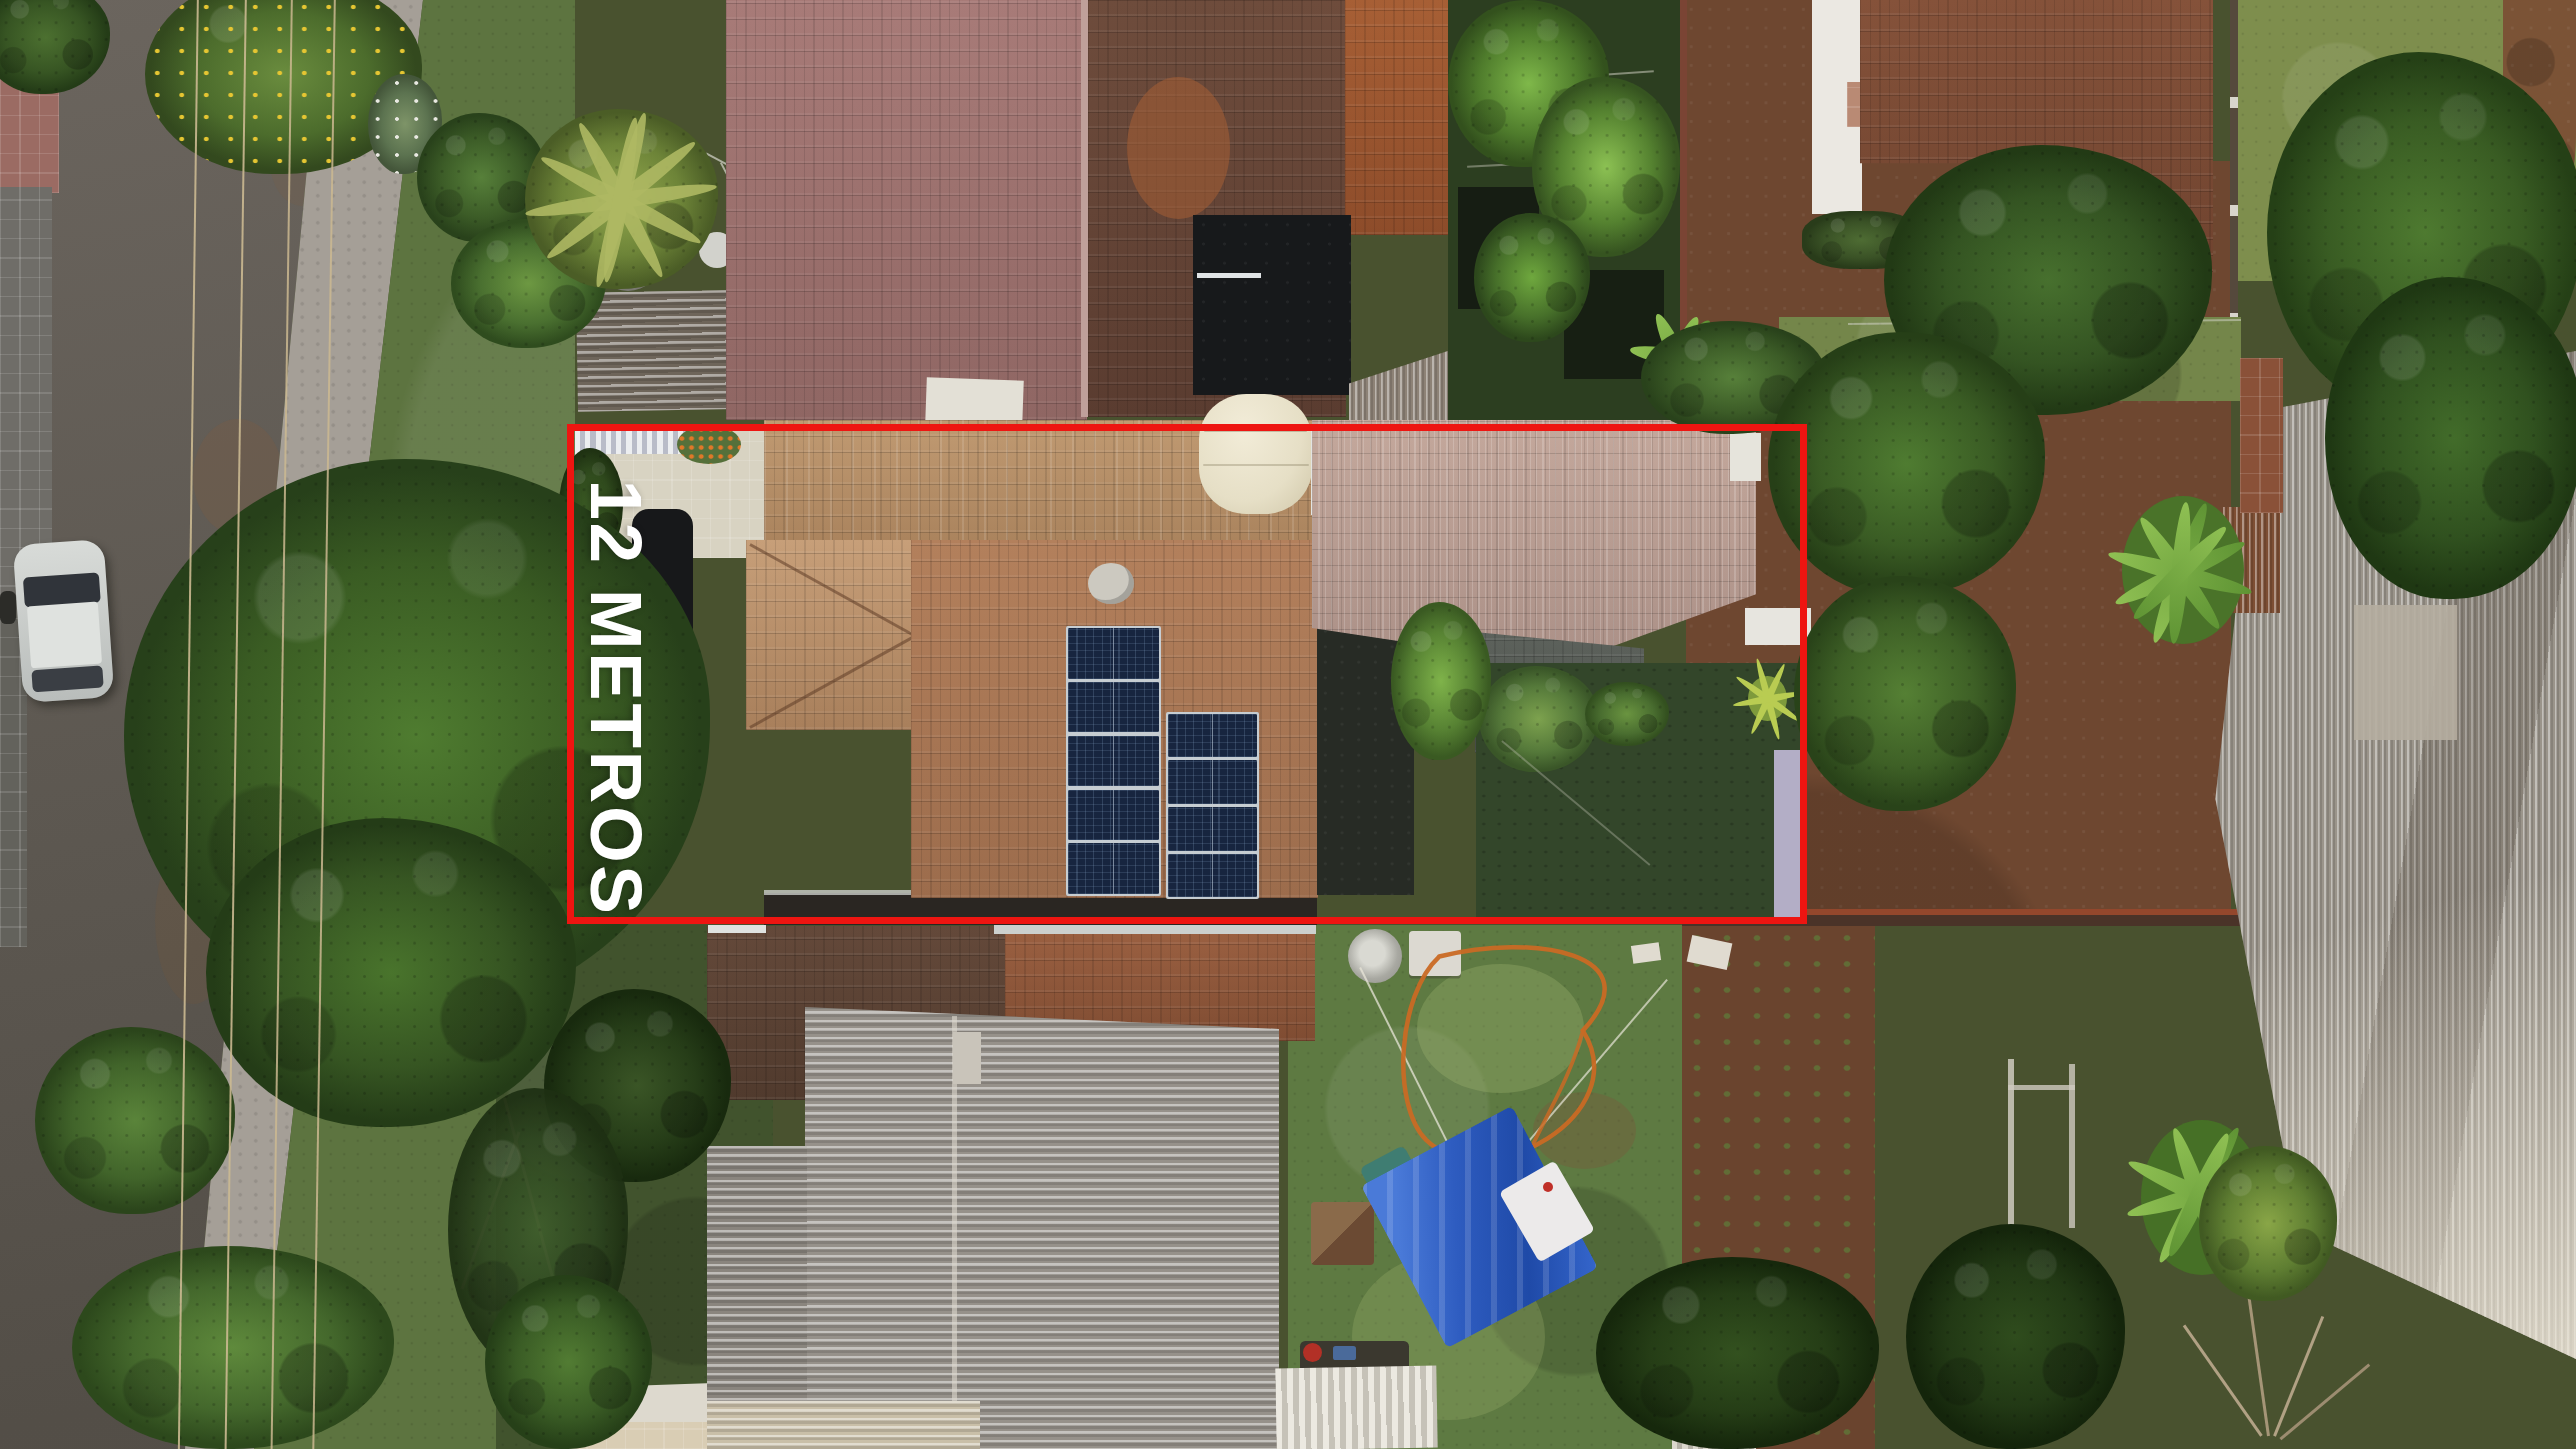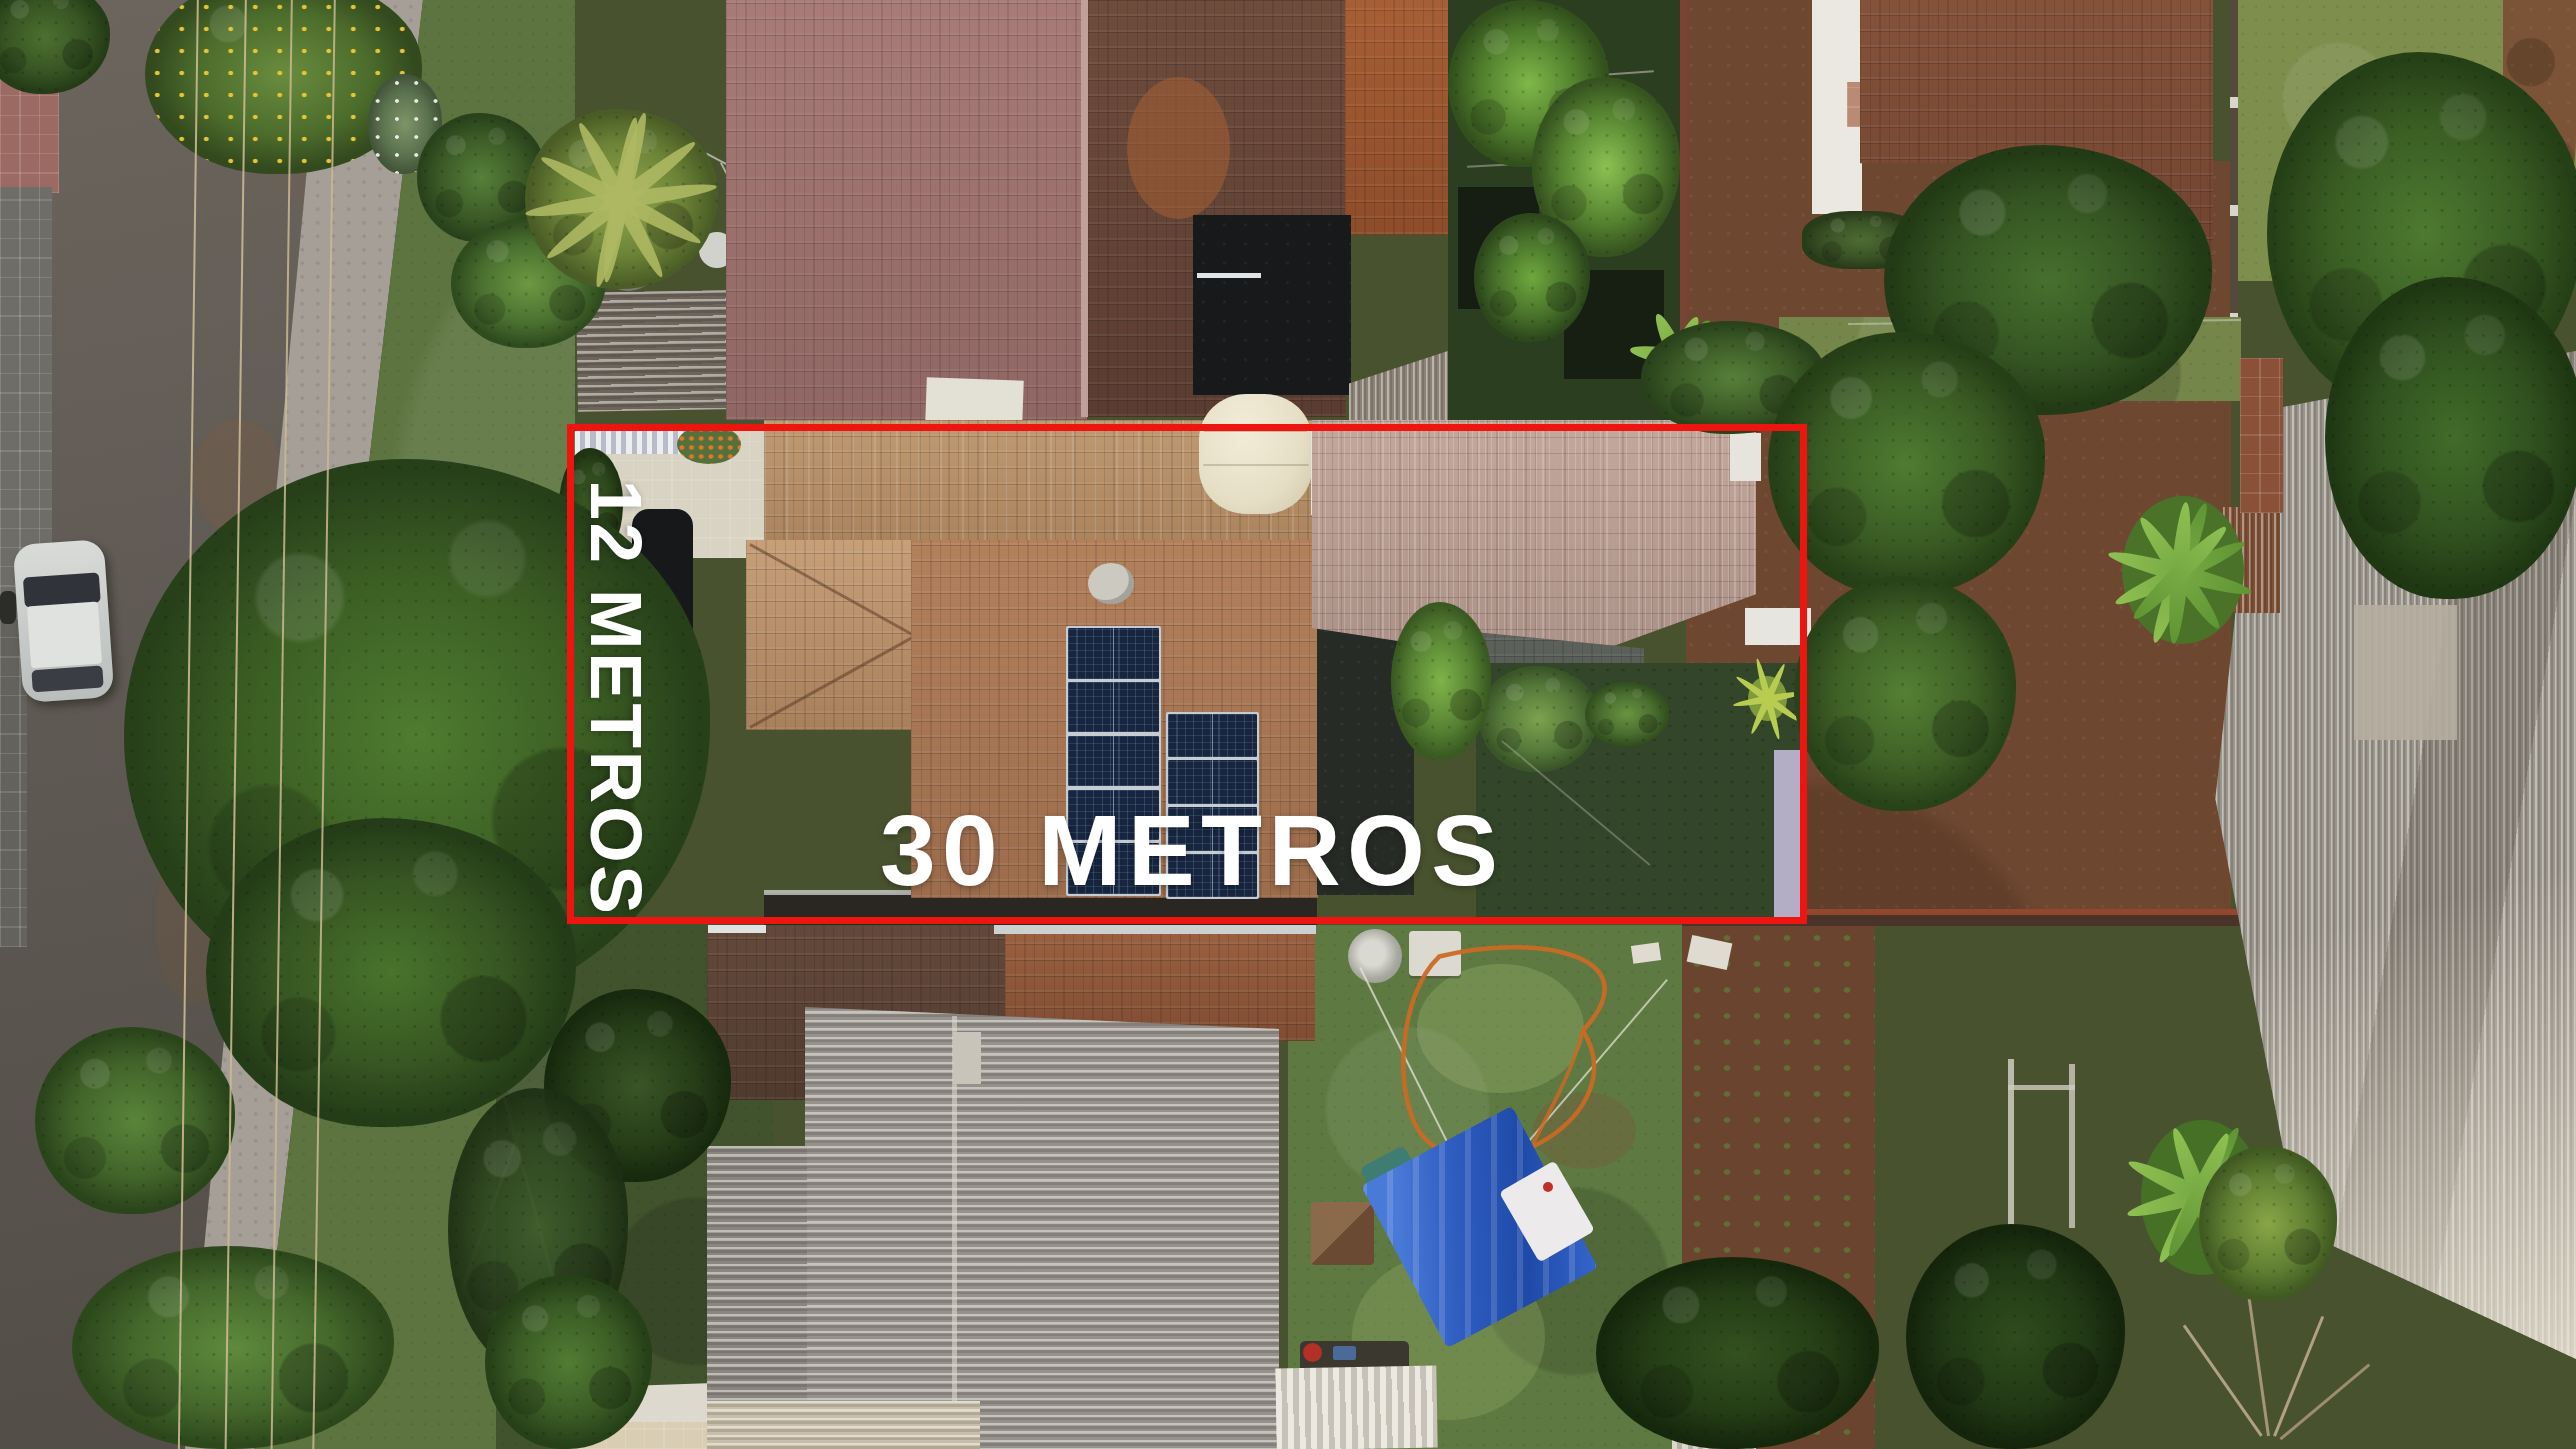--- a/index.html
+++ b/index.html
@@ -307,19 +307,18 @@
   <div class="a blob foliage" style="left:1596px;top:1257px;width:283px;height:192px;--c1:#33511f;--c2:#253d16;--c3:#16280c"></div>
   <div class="a blob foliage" style="left:1906px;top:1224px;width:219px;height:225px;--c1:#2f4c1d;--c2:#223915;--c3:#14250b"></div>
   <div class="a blob foliage" style="left:2199px;top:1146px;width:138px;height:155px;--c1:#89a647;--c2:#5f7e32;--c3:#415a22"></div>
 
   <div class="a wire" style="left:197px;top:-13px;height:1513px;transform:rotate(.75deg);opacity:.9"></div>
   <div class="a wire" style="left:245px;top:-13px;height:1513px;transform:rotate(.8deg);opacity:.9"></div>
   <div class="a wire" style="left:291px;top:-13px;height:1513px;transform:rotate(.8deg);opacity:.85"></div>
   <div class="a wire" style="left:334px;top:-13px;height:1513px;transform:rotate(.85deg);opacity:.85"></div>
 
   <div class="a" style="left:567px;top:424px;width:1240px;height:500px;border:7.7px solid #ee1511"></div>
-  <div class="a lbl" style="left:880px;top:793px;font-size:100px;letter-spacing:6.4px">30 METROS</div>
   <div class="a" style="left:616px;top:698px;width:0;height:0">
     <span class="lbl a" style="font-size:73px;letter-spacing:2.6px;transform:translate(-50%,-50%) rotate(90deg)">12 METROS</span>
   </div>
 
 </div>
 
 
 </body></html>

